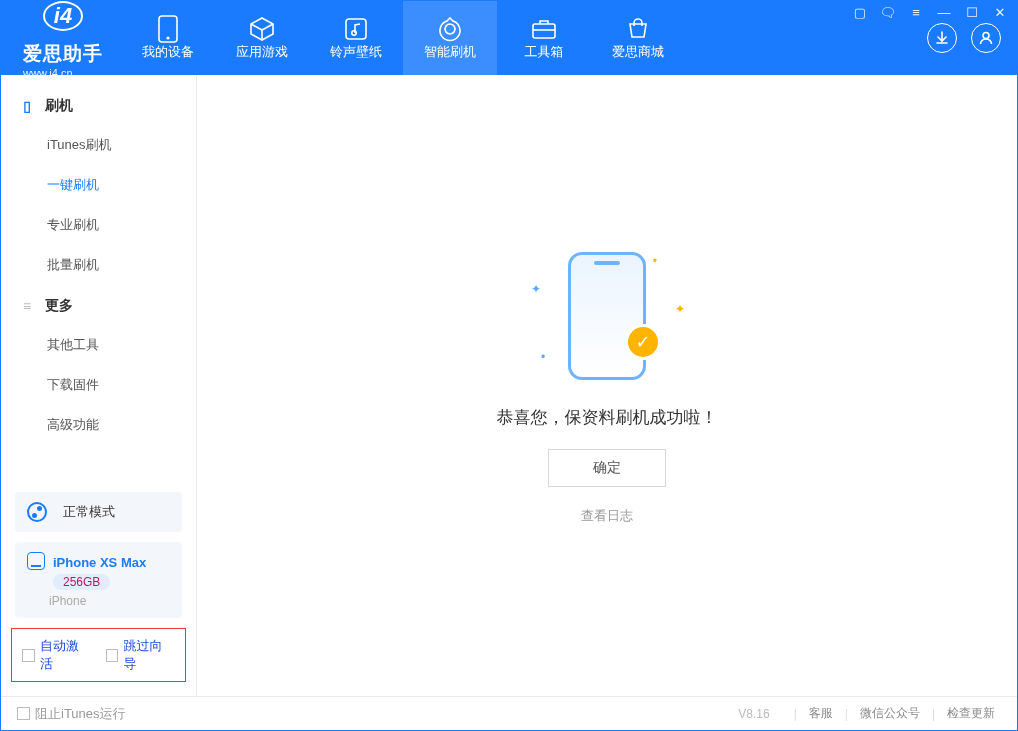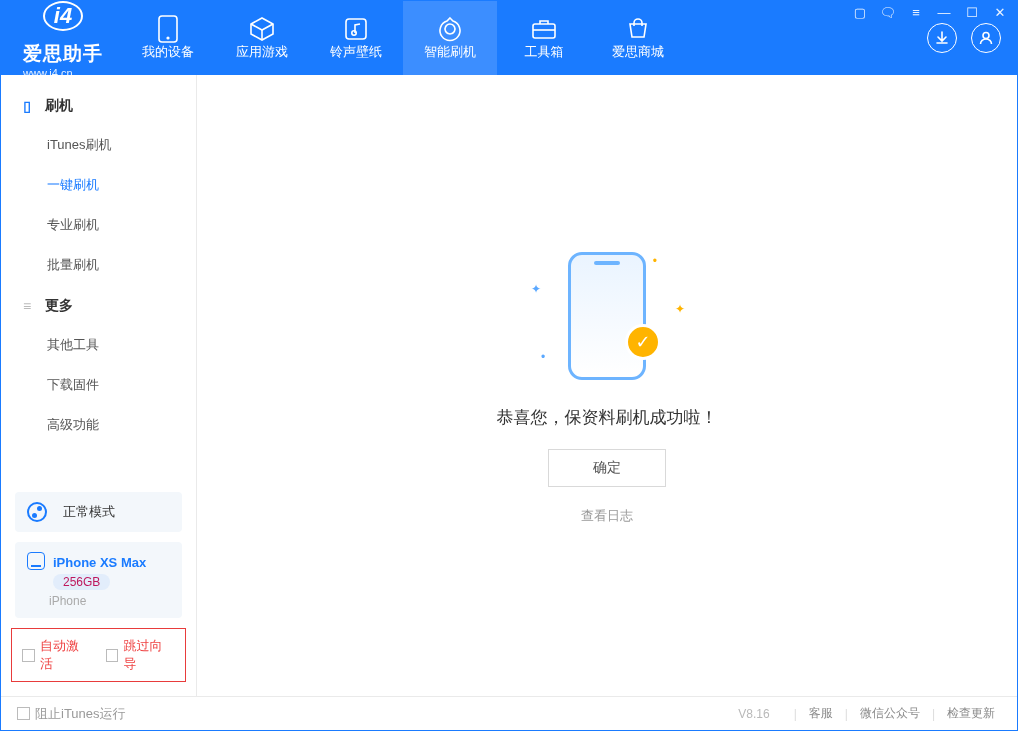--- a/index.html
+++ b/index.html
@@ -41,21 +41,21 @@
   .mode-ic::after{bottom:2px;right:8px;}
   .dev-card { flex-direction:column; align-items:flex-start; gap:4px; }
   .dev-row1{display:flex;align-items:flex-end;gap:8px;width:100%;}
   .dev-ic{width:18px;height:18px;border:1.6px solid #1a7bff;border-radius:4px;position:relative;}
   .dev-ic::after{content:"";position:absolute;left:3px;right:3px;bottom:2px;height:1.6px;background:#1a7bff;}
   .dev-name{color:#1a7bff;font-weight:bold;font-size:13px;}
   .dev-cap{background:#e2edfb;color:#be185d;border-radius:10px;padding:1px 10px;font-size:12px;margin-left:26px;}
   .dev-type{color:#aaa;font-size:12px;margin-left:22px;}
   
   .checks-box { border:1.5px solid #e83b3b; padding:8px 10px; display:flex; gap:14px; align-items:center; margin:0 -4px 4px;}
-  .chk { display:flex; align-items:center; gap:5px; color:#ef4444; font-size:13px; cursor:pointer;}
+  .chk { display:flex; align-items:center; gap:5px; color:#1d4ed8; font-size:13px; cursor:pointer;}
   .chk .box { width:13px;height:13px;border:1px solid #bbb;}
   
   
   .main { flex:1; display:flex; flex-direction:column; align-items:center; justify-content:center; gap:20px; position:relative;}
   .illus { position:relative; width:160px; height:140px; display:flex;align-items:center;justify-content:center;}
   .phone { width:78px; height:128px; border:3px solid #6db4ff; border-radius:14px; background:linear-gradient(#eaf4ff,#fff); position:relative;}
   .phone::before{content:"";position:absolute;top:6px;left:50%;transform:translateX(-50%);width:26px;height:4px;background:#6db4ff;border-radius:3px;}
   .badge{position:absolute;right:26px;bottom:26px;width:36px;height:36px;background:#ffb400;border-radius:50%;border:3px solid #fff;display:flex;align-items:center;justify-content:center;color:#fff;font-size:18px;}
   .sparkle{position:absolute;color:#5aa8ff;font-size:12px;}
   .s1{top:36px;left:4px;} .s2{top:56px;right:2px;color:#ffb400;} .s3{bottom:22px;left:14px;} .s4{top:8px;right:30px;color:#ffb400;}

